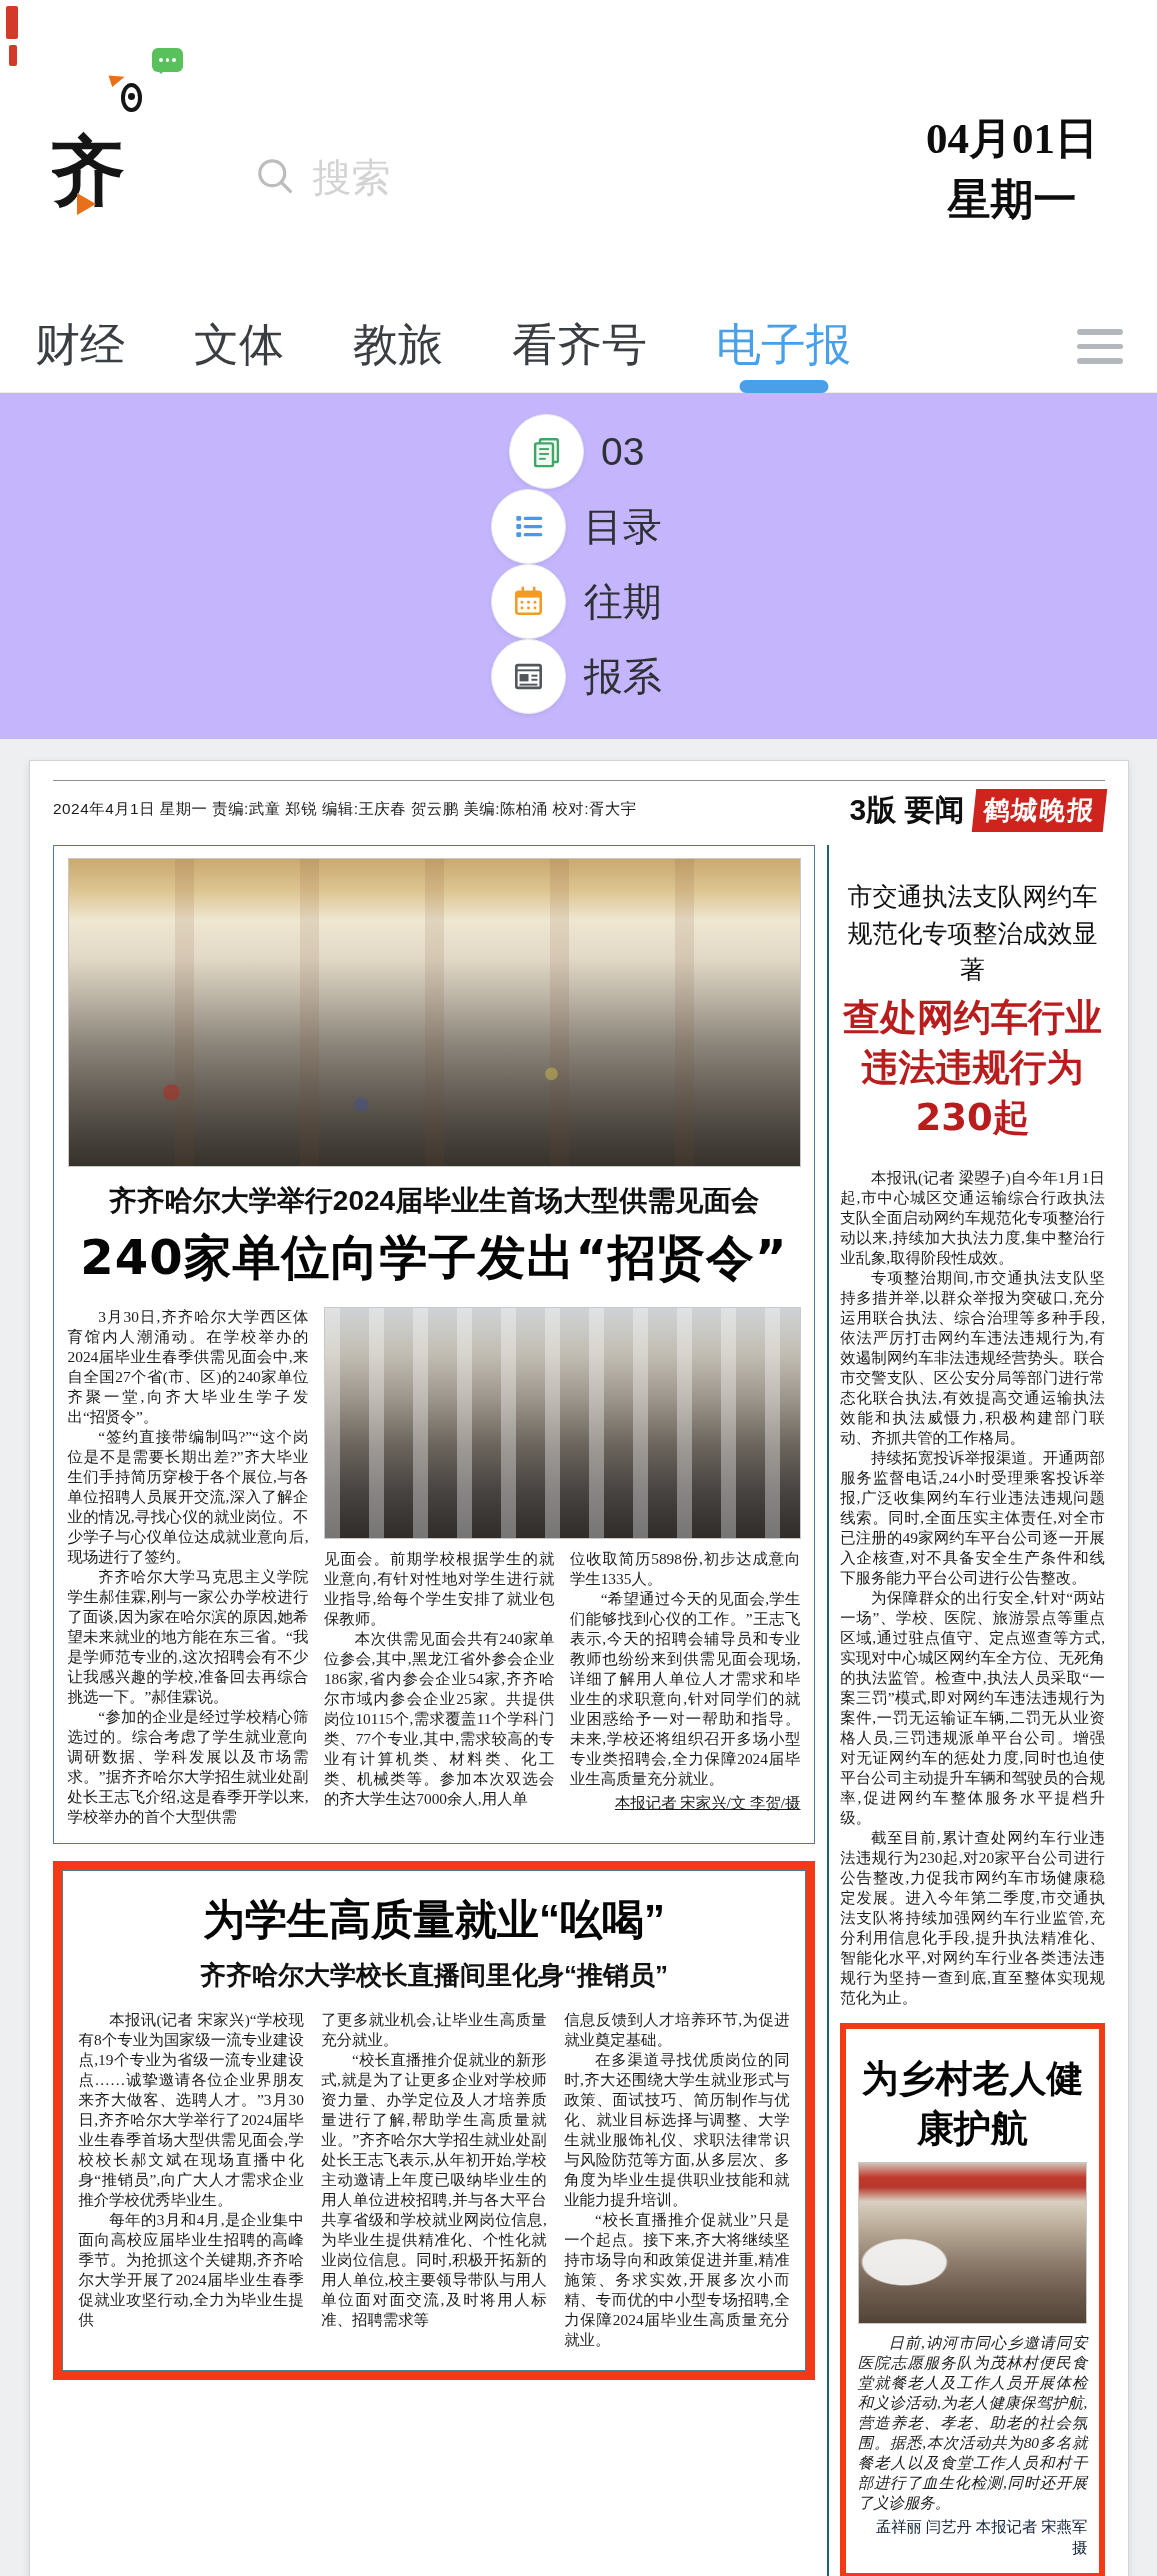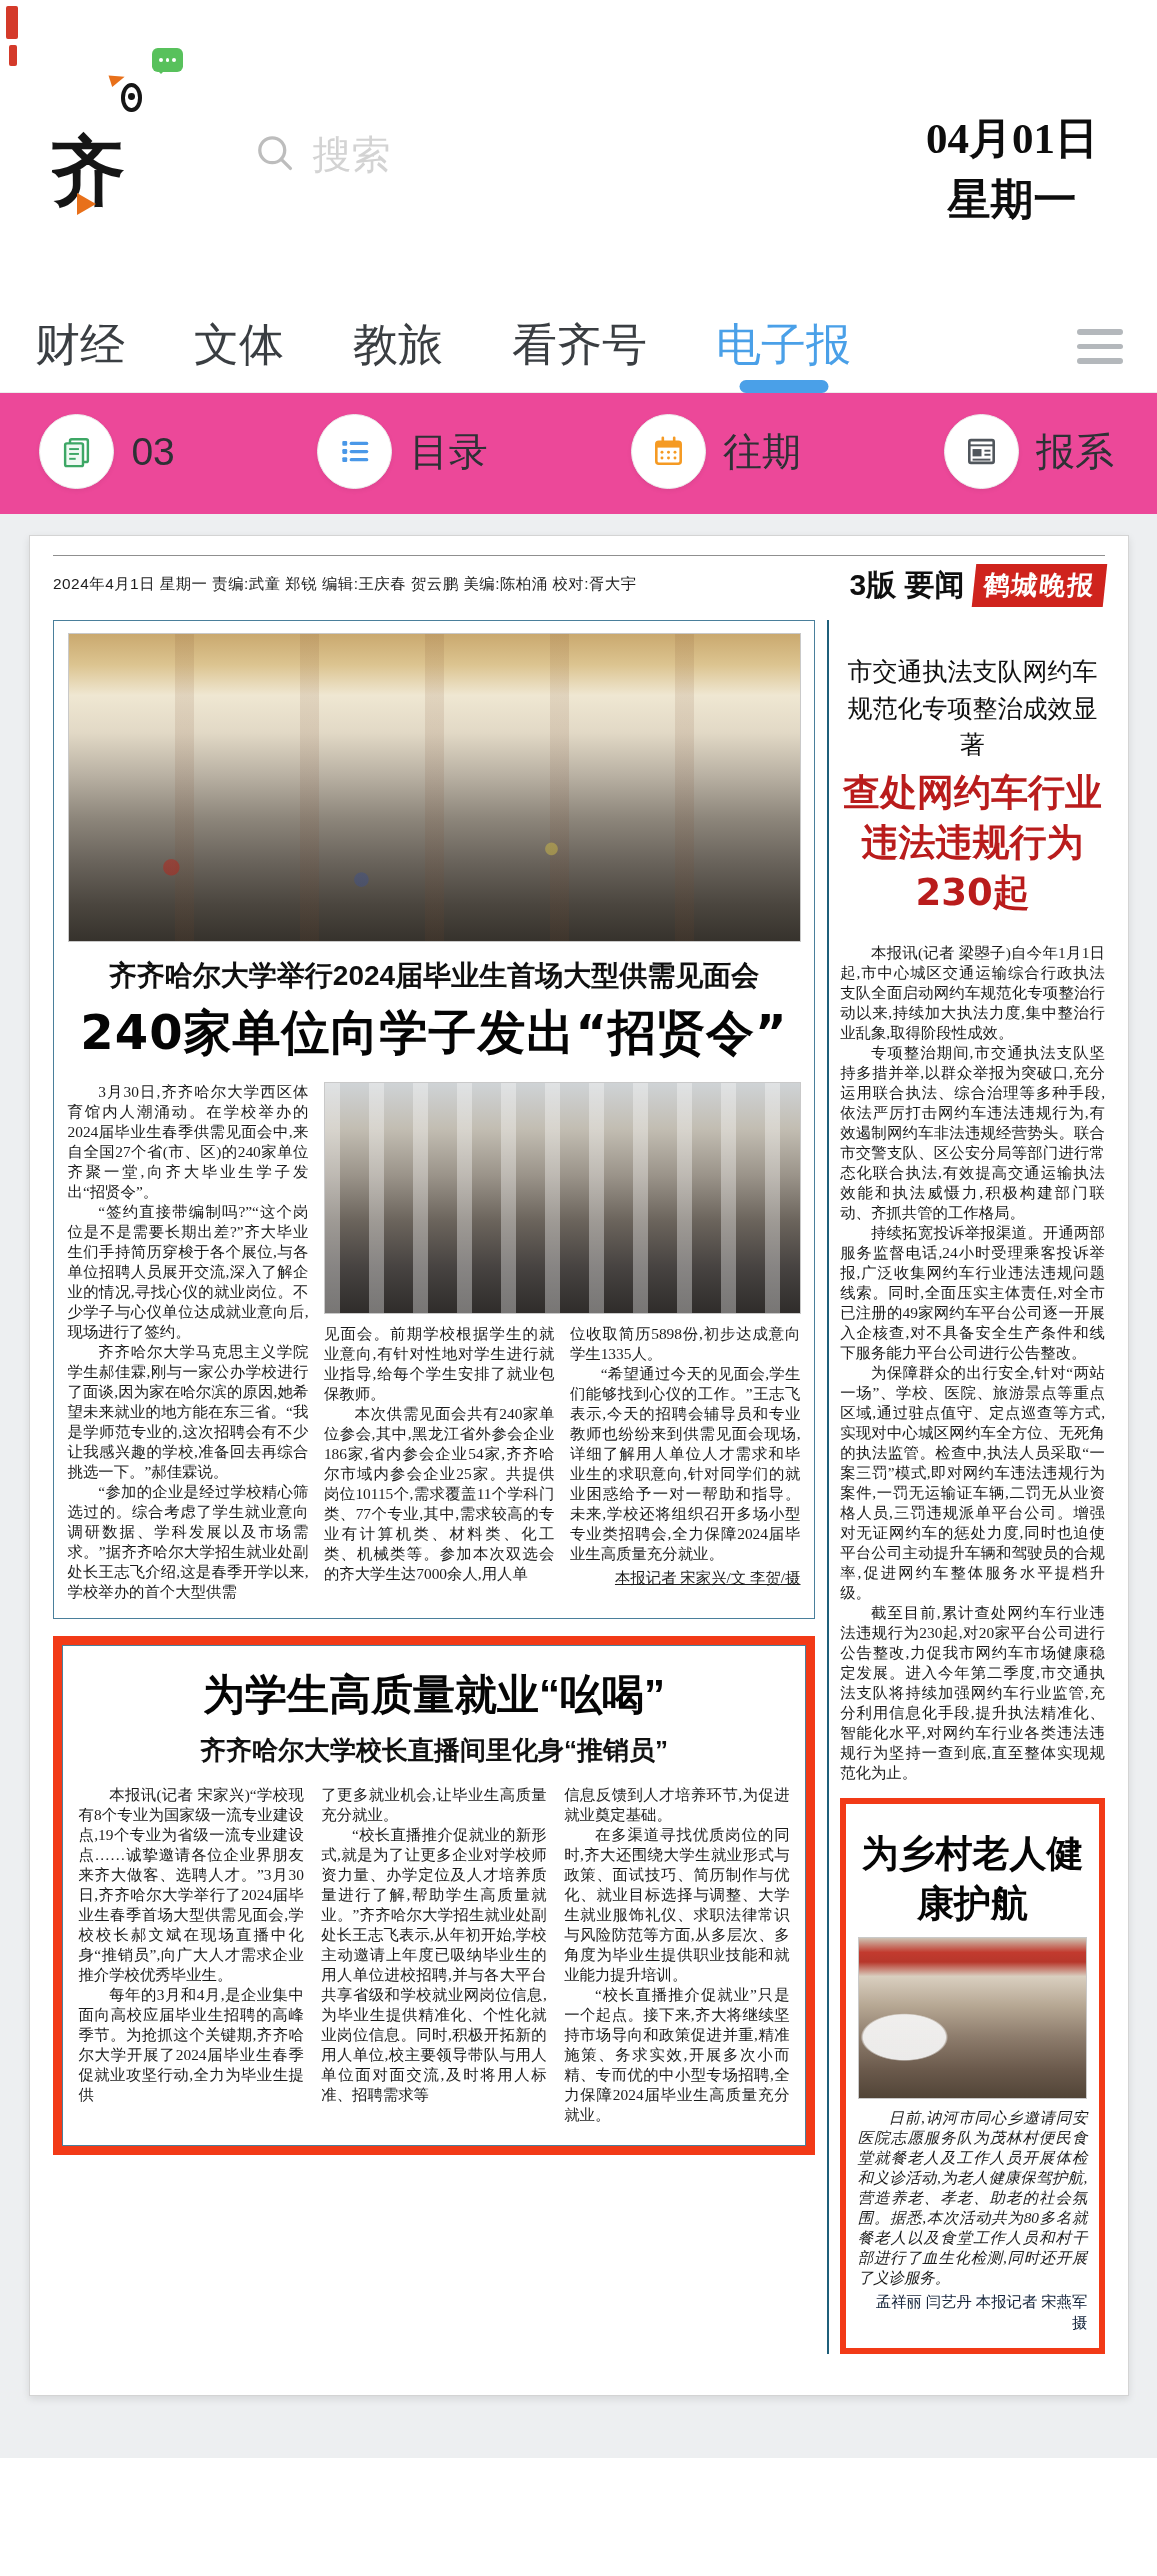--- a/index.html
+++ b/index.html
@@ -16,35 +16,35 @@
   .bubble { position:absolute; left:152px; top:48px; width:31px; height:24px; background:#58c15c; border-radius:5.8px;
             display:flex; align-items:center; justify-content:center; gap:2.9px; }
   .bubble i { width:3.9px; height:3.9px; background:#fff; border-radius:50%; }
   .bubble:after { content:""; position:absolute; left:4.8px; bottom:-5.8px; border:4.8px solid transparent; border-top-color:#58c15c; }
   .logo { position:absolute; left:50px; top:104px; width:154px; height:135px; cursor:pointer; }
   .logo-text { font-size:75px; font-weight:900; letter-spacing:-9.6px; color:#151515; font-family:"Liberation Serif","DejaVu Serif",serif; line-height:135px; }
   .logo-eye { position:absolute; left:71px; top:-21px; width:21px; height:29px; border:4.8px solid #161616; border-radius:50% 50% 48% 48%; background:#fff; }
   .logo-eye:after { content:""; position:absolute; left:2.9px; top:5.8px; width:6.8px; height:6.8px; background:#161616; border-radius:50%; }
   .logo-flag { position:absolute; left:60px; top:-31px; width:0; height:0; border-left:15.4px solid #e8701a; border-top:6.8px solid transparent; border-bottom:6.8px solid transparent; transform:rotate(-18deg); }
   .logo-play { position:absolute; left:27px; top:89px; width:0; height:0; border-left:19.3px solid #e8701a; border-top:11.6px solid transparent; border-bottom:11.6px solid transparent; }
-  .search { position:absolute; left:253px; top:131px; display:flex; align-items:center; gap:15.4px; }
+  .search { position:absolute; left:253px; top:154px; display:flex; align-items:center; gap:15.4px; }
   .search input { border:none; outline:none; font-size:39px; width:289px; color:#444; background:transparent; }
   .search input::placeholder { color:#d3d3d3; }
   .date-display { position:absolute; right:60px; top:108px; text-align:center; font-family:"Liberation Serif","DejaVu Serif",serif; font-weight:700; font-size:43px; line-height:1.42; color:#0d0d0d; }
 
   
   nav { position:relative; display:flex; align-items:center; gap:69px; padding:0 35px; height:96px; border-bottom:1.9px solid #ededed; }
   .tab { position:relative; font-size:45px; color:#3a3e42; height:96px; display:flex; align-items:center; cursor:pointer; }
   .tab.active { color:#4aa0e8; }
   .tab-underline { position:absolute; left:50%; transform:translateX(-50%); bottom:0; width:89px; height:12.5px; border-radius:6.8px; background:#4aa0e8; }
   .burger { margin-left:auto; display:flex; flex-direction:column; gap:8.7px; cursor:pointer; padding-top:3.9px; }
   .burger i { width:46px; height:5.8px; border-radius:2.9px; background:#b4b8bc; }
 
   
-  .quickbar { display:flex; align-items:center; padding:21px 44px 25px 39px; justify-content:space-between; background:#ec4899; }
+  .quickbar { display:flex; align-items:center; padding:21px 44px 25px 39px; justify-content:space-between; background:#c4b5fd;flex-direction:column; }
   .qitem { display:flex; align-items:center; gap:17.4px; cursor:pointer; }
   .qcircle { width:75px; height:75px; border-radius:50%; border:1.9px solid #ececec; box-shadow:0 1.9px 4.8px rgba(0,0,0,.06); display:flex; align-items:center; justify-content:center; background:#fff; }
   .qlabel { font-size:39px; color:#2d3135; }
 
   
   .paper-wrap { background:#edeff1; padding:21px 29px 62px; }
   .page { background:#fff; border:1px solid #d4d4d4; box-shadow:0 2.9px 7.7px rgba(0,0,0,.10); padding:19.3px 23px 41px; }
   .meta-row { display:flex; justify-content:space-between; align-items:flex-start; border-top:1.9px solid #8f8f8f; padding-top:9.6px; margin-bottom:13.5px; }
   .meta { font-size:15.4px; color:#1c1c1c; letter-spacing:0.5px; padding-top:7.7px; }
   .edition-block { display:flex; align-items:center; gap:9.6px; margin-top:-1.9px; }

